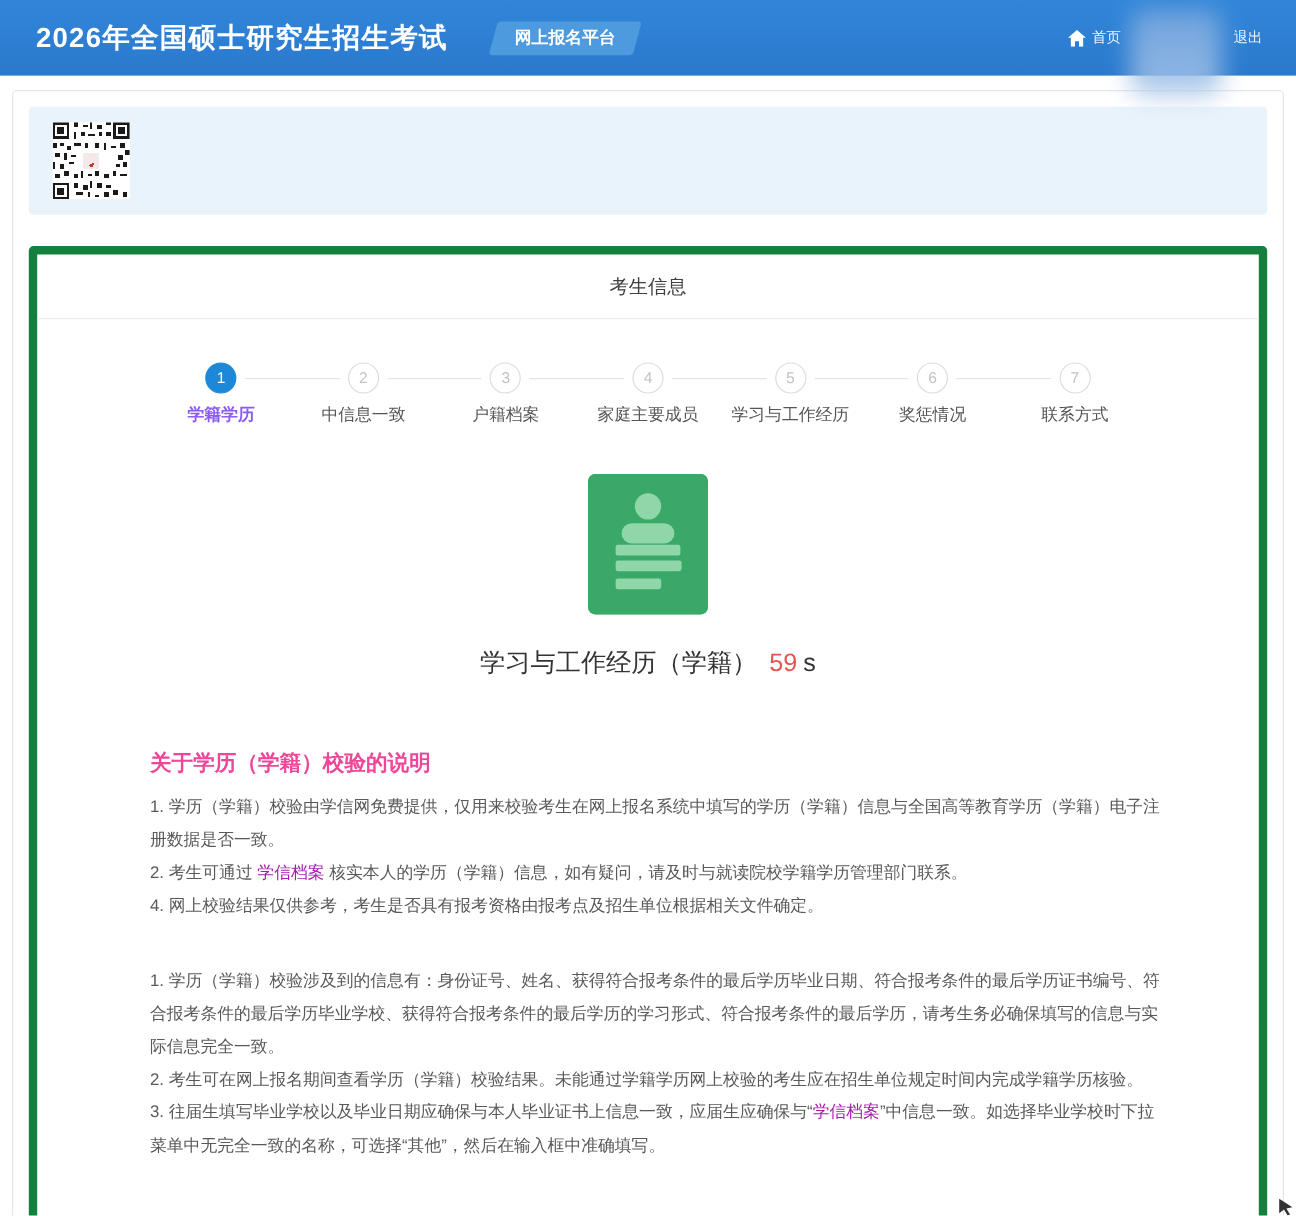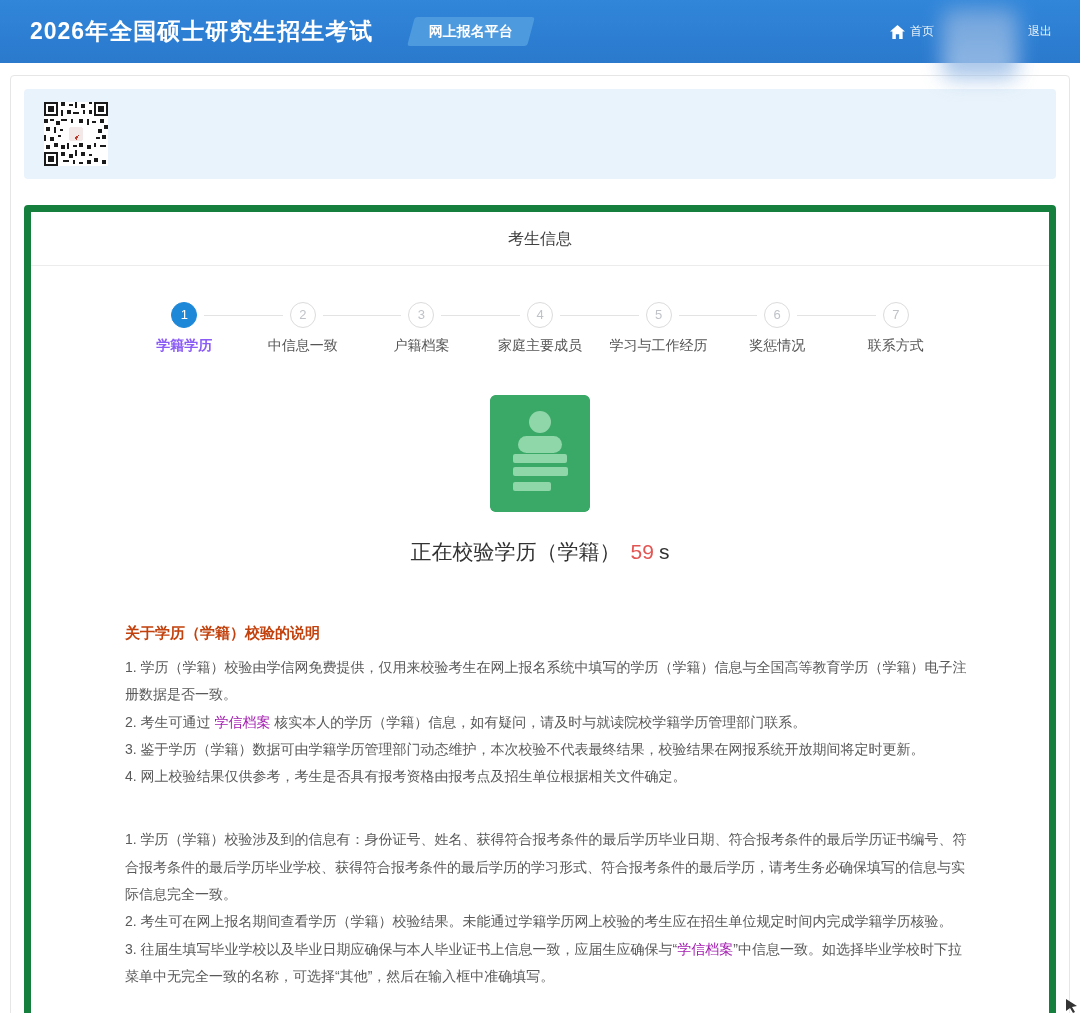--- a/index.html
+++ b/index.html
@@ -51,21 +51,21 @@
   .step.active .step-label { color:#8b5cf6; font-weight:bold; }
 
   
   .status-icon { width:100px; height:117px; margin:40px auto 0; background:#3aa866;
     border-radius:6px; display:block; }
   .status-line { text-align:center; margin-top:26px; font-size:21px; color:#333; }
   .countdown { color:#e25552; margin:0 5px 0 10px; }
 
   
   .sections { width:845px; margin:58px 0 0 94px; }
-  .sec-heading { font-size:15px; font-weight:bold; color:#c2410c; margin-bottom:11px; }
+  .sec-heading { font-size:18px; font-weight:bold; color:#ec4899; margin-bottom:11px; }
   .sec-item { font-size:14px; color:#595959; line-height:1.95; }
   .sec-gap { height:36px; }
   a.link { color:#a21caf; text-decoration:none; cursor:pointer; }
 
   .cursor-artifact { position:absolute; left:1064px; top:997px; z-index:50; }
 </style>
 </head>
 <body>
 
 <div class="header">
@@ -200,30 +200,29 @@
     <svg class="status-icon" viewBox="0 0 100 117">
       <rect width="100" height="117" rx="6" fill="#3aa866"></rect>
       <circle cx="50" cy="27" r="11" fill="#8fd6a9"></circle>
       <rect x="28" y="41" width="44" height="17" rx="8.5" fill="#8fd6a9"></rect>
       <rect x="23" y="59" width="54" height="9" rx="2" fill="#8fd6a9"></rect>
       <rect x="23" y="72" width="55" height="9" rx="2" fill="#8fd6a9"></rect>
       <rect x="23" y="87" width="38" height="9" rx="2" fill="#8fd6a9"></rect>
     </svg>
 
     <div class="status-line">
-      <span>正在校验学历（学籍）</span><span class="countdown">59</span><span>s</span>
+      <span>学习与工作经历（学籍）</span><span class="countdown">59</span><span>s</span>
     </div>
 
     <div class="sections">
 
       <div>
         <div class="sec-heading">关于学历（学籍）校验的说明</div>
         <div class="sec-item">1. 学历（学籍）校验由学信网免费提供，仅用来校验考生在网上报名系统中填写的学历（学籍）信息与全国高等教育学历（学籍）电子注册数据是否一致。</div>
         <div class="sec-item"><span>2. 考生可通过 </span><a class="link">学信档案</a><span> 核实本人的学历（学籍）信息，如有疑问，请及时与就读院校学籍学历管理部门联系。</span></div>
-        <div class="sec-item">3. 鉴于学历（学籍）数据可由学籍学历管理部门动态维护，本次校验不代表最终结果，校验结果在网报系统开放期间将定时更新。</div>
         <div class="sec-item">4. 网上校验结果仅供参考，考生是否具有报考资格由报考点及招生单位根据相关文件确定。</div>
       </div>
 
       <div class="sec-gap"></div>
 
       <div>
         <div class="sec-item">1. 学历（学籍）校验涉及到的信息有：身份证号、姓名、获得符合报考条件的最后学历毕业日期、符合报考条件的最后学历证书编号、符合报考条件的最后学历毕业学校、获得符合报考条件的最后学历的学习形式、符合报考条件的最后学历，请考生务必确保填写的信息与实际信息完全一致。</div>
         <div class="sec-item">2. 考生可在网上报名期间查看学历（学籍）校验结果。未能通过学籍学历网上校验的考生应在招生单位规定时间内完成学籍学历核验。</div>
         <div class="sec-item"><span>3. 往届生填写毕业学校以及毕业日期应确保与本人毕业证书上信息一致，应届生应确保与“</span><a class="link">学信档案</a><span>”中信息一致。如选择毕业学校时下拉菜单中无完全一致的名称，可选择“其他”，然后在输入框中准确填写。</span></div>
 

